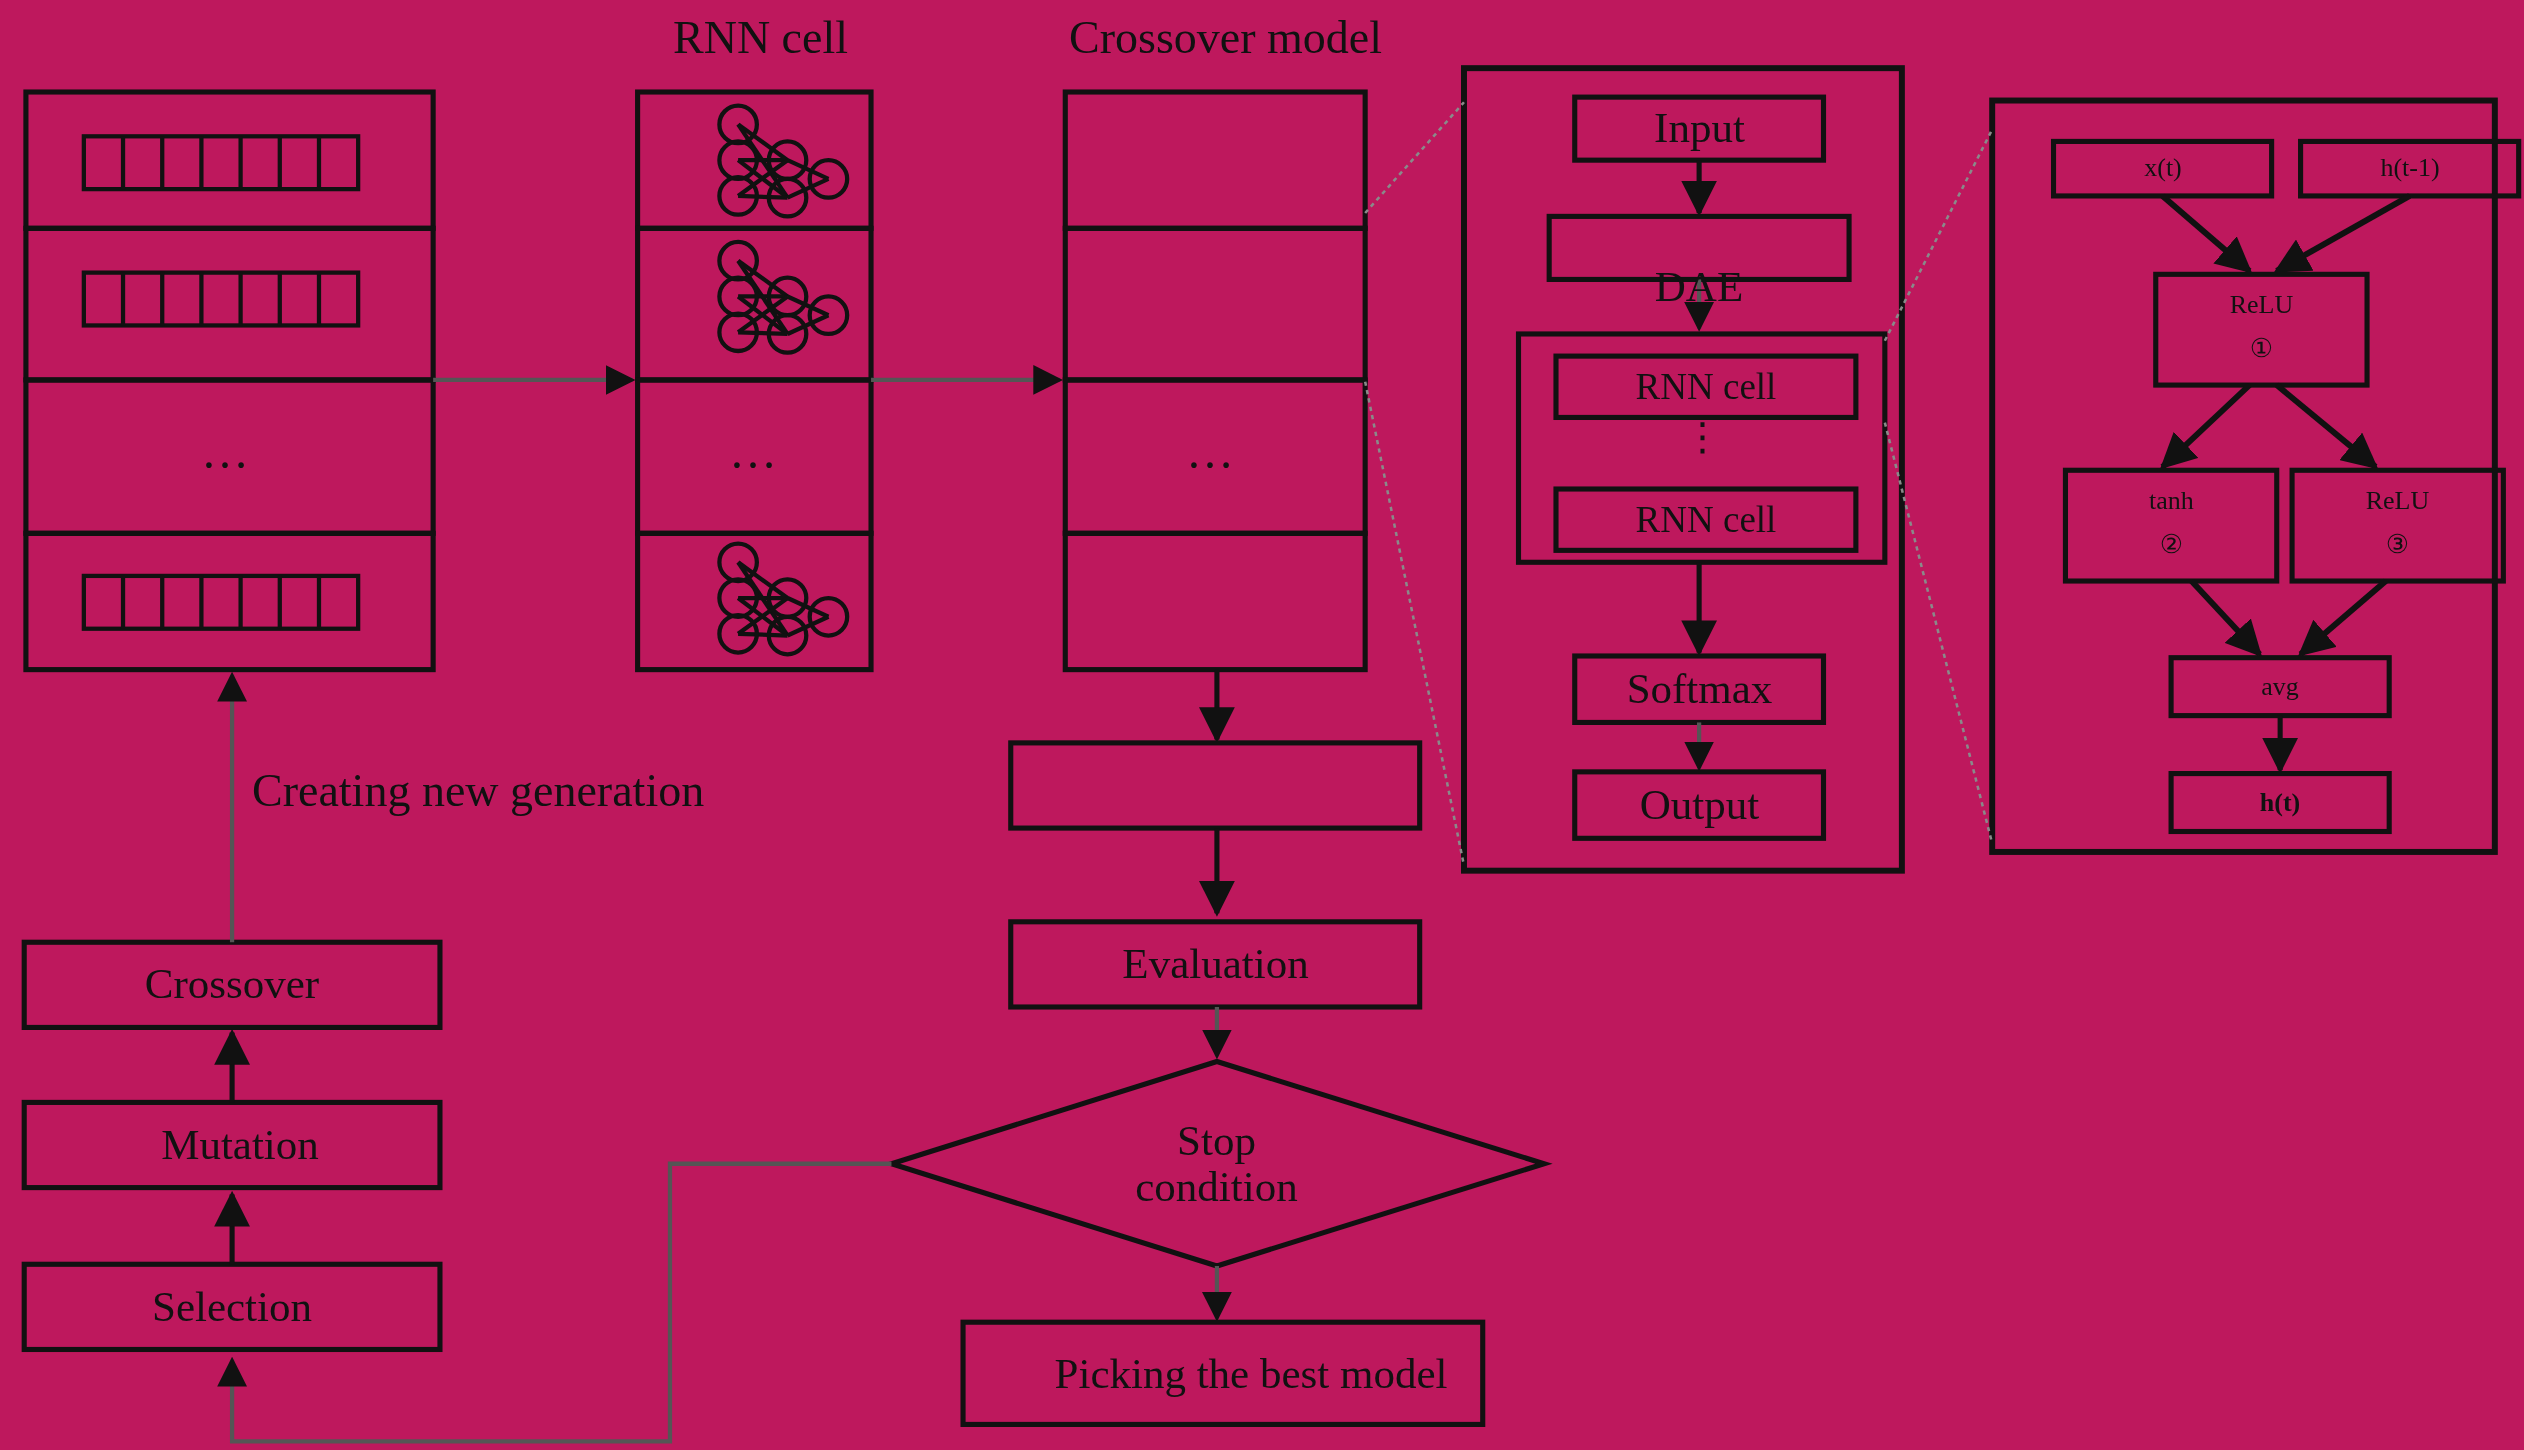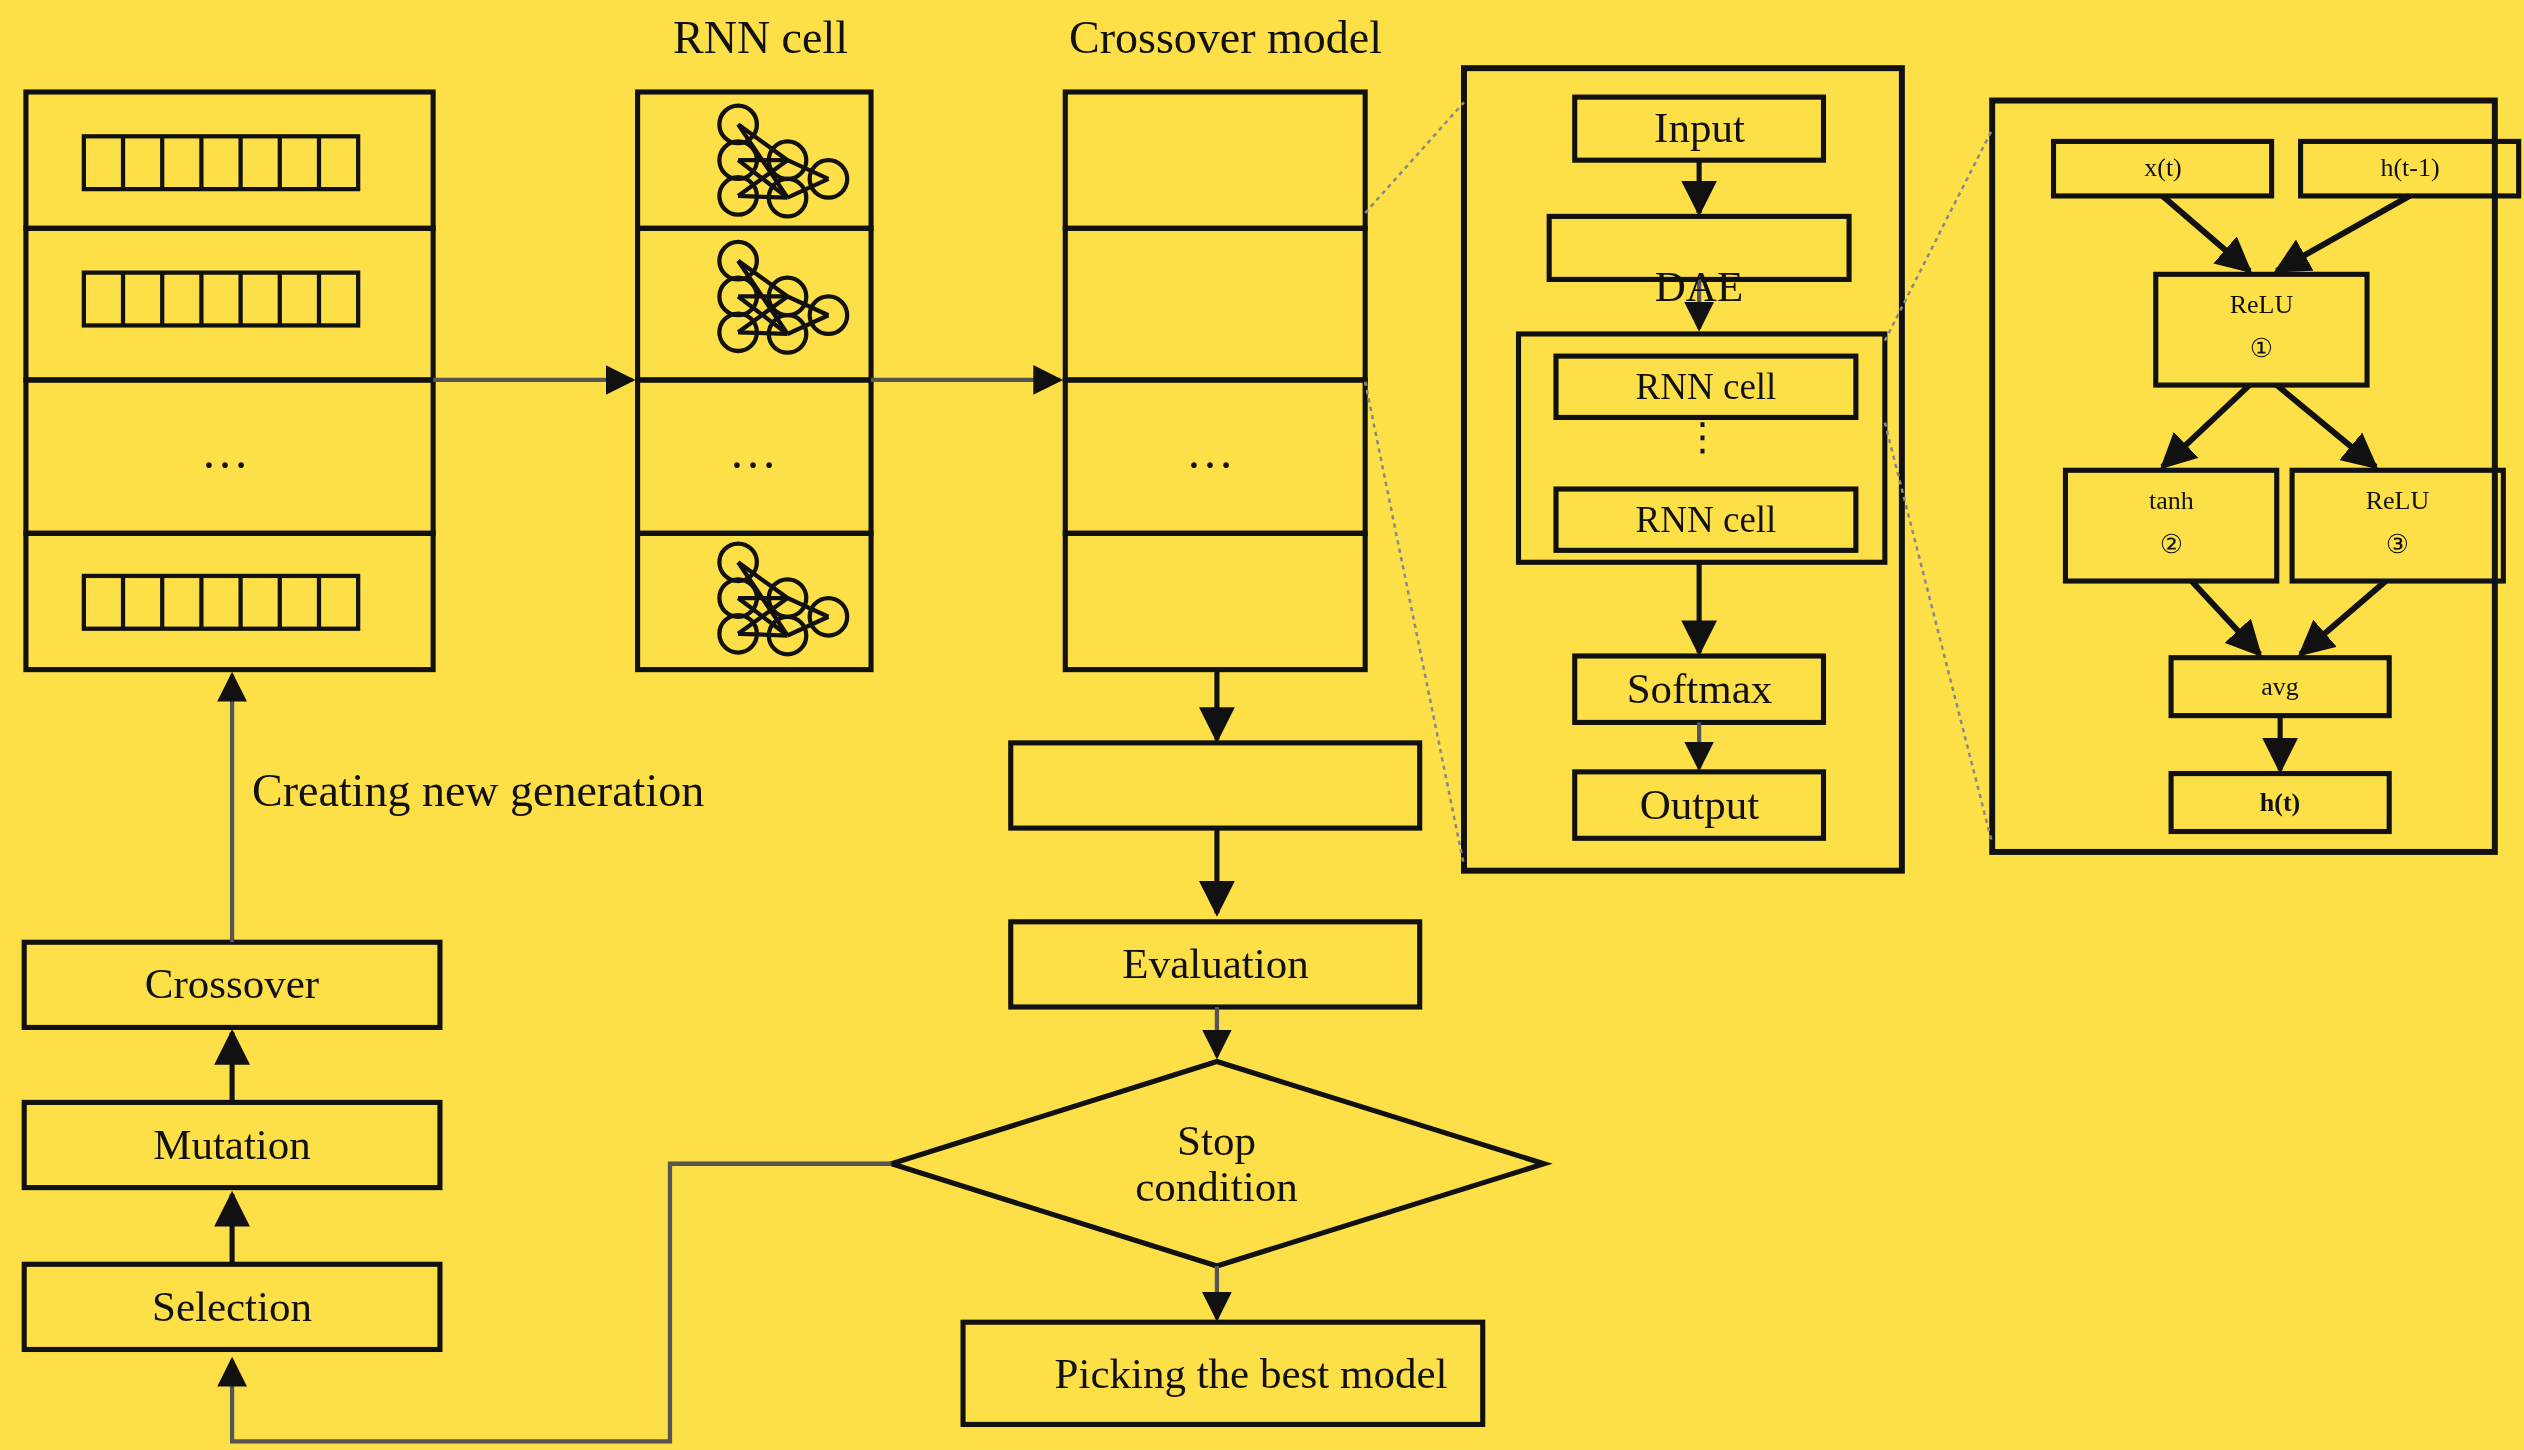--- a/index.html
+++ b/index.html
@@ -5,21 +5,21 @@
 <style>
   html,body{margin:0;padding:0;background:#ffffff;}
   body{
     font-family:"Liberation Serif","DejaVu Serif",serif;
     color:#111111;
   }
   #canvas{
     position:relative;
     width:2525px;
     height:1450px;
-    background:#fde047;
+    background:#be185d;
     overflow:hidden;
   }
   svg.layer{
     position:absolute;
     left:0; top:0;
     width:2525px;
     height:1450px;
     pointer-events:none;
   }
   .ttl{
@@ -252,21 +252,21 @@
 
   <div class="ttl" style="left:673px; top:13.6px;">RNN cell</div>
   <div class="ttl" style="left:1069px; top:13.6px;">Crossover model</div>
   <div class="ttl" style="left:252px; top:767px;">Creating new generation</div>
 
   <div class="dots" style="left:201px; top:424px;">…</div>
   <div class="dots" style="left:729px; top:424px;">…</div>
   <div class="dots" style="left:1186px; top:424px;">…</div>
 
   <div class="boxlabel" style="left:24px; top:942px; width:416px; height:85px;">Crossover</div>
-  <div class="boxlabel" style="left:24px; top:1103px; width:416px; height:85px;text-align:center;">Mutation</div>
+  <div class="boxlabel" style="left:32px; top:1103px; width:416px; height:85px;text-align:center;">Mutation</div>
   <div class="boxlabel" style="left:24px; top:1265px; width:416px; height:85px;">Selection</div>
 
   <div class="boxlabel" style="left:1011px; top:922px; width:409px; height:85px;">Evaluation</div>
   <div class="boxlabel" style="left:1046px; top:1096px; width:341px; height:136px;">Stop
 condition</div>
   <div class="boxlabel" style="left:991px; top:1323px; width:520px; height:102px;">Picking the best model</div>
 
   <div class="boxlabel" style="left:1575px; top:97px; width:249px; height:63px;">Input</div>
   <div class="boxlabel" style="left:1549px; top:232px; width:300px; height:63px;margin-top:24px;">DAE</div>
   <div class="boxlabel smalllabel" style="left:1556px; top:356px; width:300px; height:61px;">RNN cell</div>

